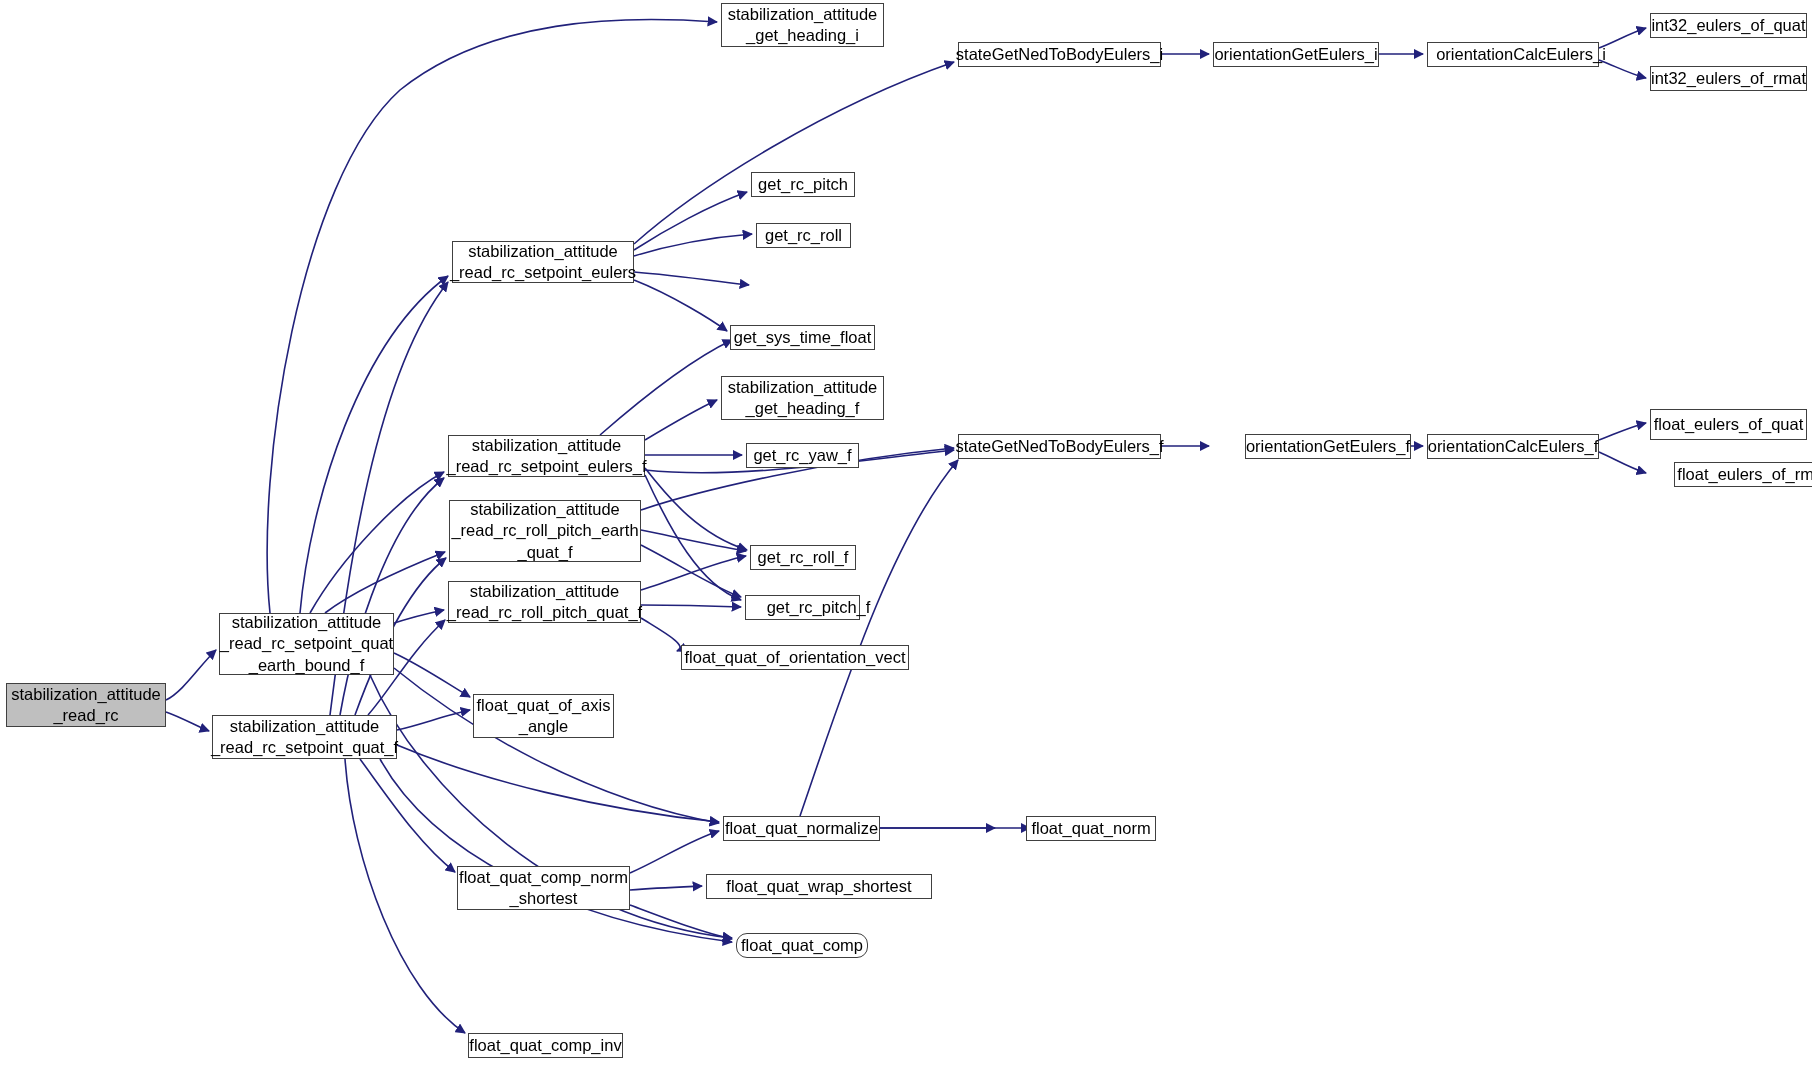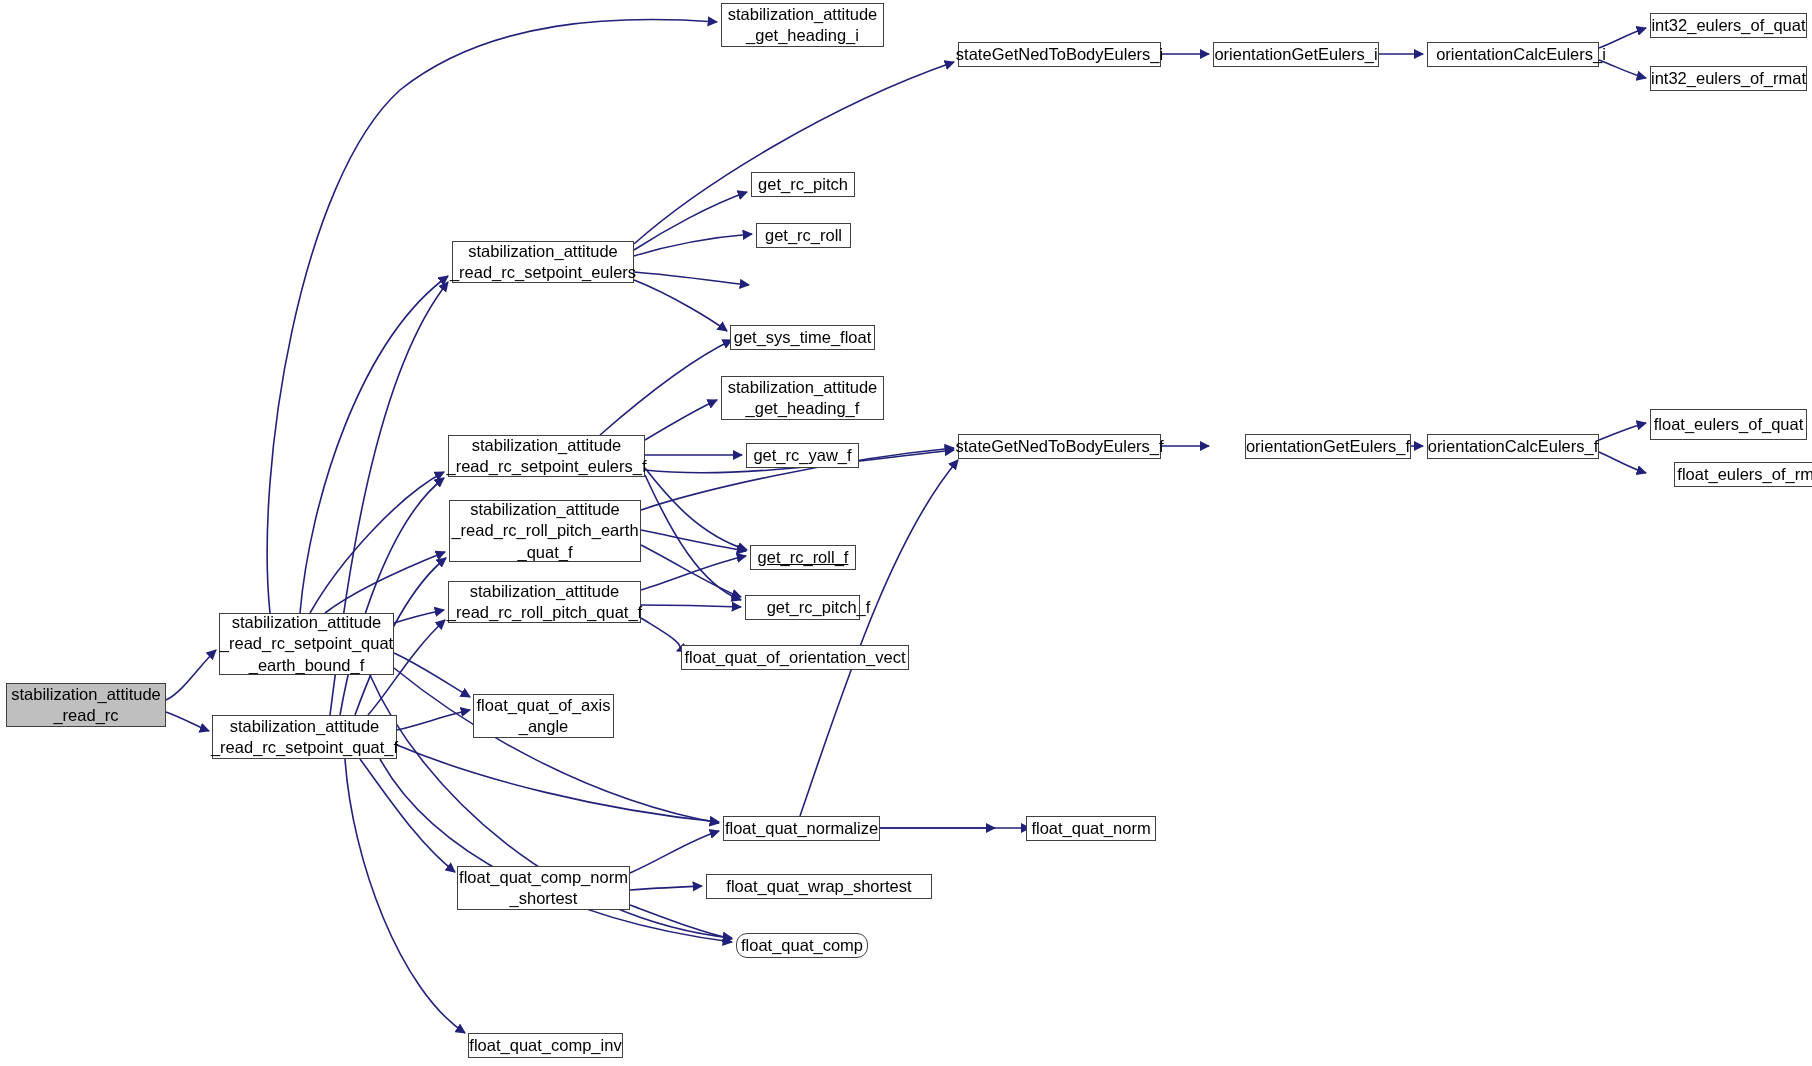--- a/index.html
+++ b/index.html
@@ -95,21 +95,21 @@
 _read_rc_roll_pitch_quat_f</span></div>
       <div class="node" style="left: 721px; top: 3px; width: 163px; height: 44px;"><span class="lbl">stabilization_attitude
 _get_heading_i</span></div>
       <div class="node" style="left: 721px; top: 376px; width: 163px; height: 44px;"><span class="lbl">stabilization_attitude
 _get_heading_f</span></div>
       <div class="node" style="left: 751px; top: 172px; width: 104px; height: 25px;"><span class="lbl">get_rc_pitch</span></div>
       <div class="node" style="left: 756px; top: 223px; width: 95px; height: 25px;"><span class="lbl">get_rc_roll</span></div>
       <div class="node" style="left: 753px; top: 280px; width: 99px; height: 25px; margin-top: 45px;"><span class="lbl">get_rc_yaw</span></div>
       <div class="node" style="left: 730px; top: 325px; width: 145px; height: 25px;"><span class="lbl">get_sys_time_float</span></div>
       <div class="node" style="left: 746px; top: 443px; width: 113px; height: 25px;"><span class="lbl">get_rc_yaw_f</span></div>
-      <div class="node" style="left: 750px; top: 545px; width: 106px; height: 25px; text-decoration: underline;"><span class="lbl">get_rc_roll_f</span></div>
+      <div class="node" style="left: 750px; top: 545px; width: 106px; height: 25px;"><span class="lbl">get_rc_roll_f</span></div>
       <div class="node" style="left: 745px; top: 595px; width: 115px; height: 25px; padding-left: 32px;"><span class="lbl">get_rc_pitch_f</span></div>
       <div class="node" style="left: 681px; top: 645px; width: 228px; height: 25px;"><span class="lbl">float_quat_of_orientation_vect</span></div>
       <div class="node" style="left: 473px; top: 694px; width: 141px; height: 44px;"><span class="lbl">float_quat_of_axis
 _angle</span></div>
       <div class="node" style="left: 723px; top: 816px; width: 157px; height: 25px;"><span class="lbl">float_quat_normalize</span></div>
       <div class="node" style="left: 457px; top: 866px; width: 173px; height: 44px;"><span class="lbl">float_quat_comp_norm
 _shortest</span></div>
       <div class="node" style="left: 706px; top: 874px; width: 226px; height: 25px;"><span class="lbl">float_quat_wrap_shortest</span></div>
       <div class="node" style="left: 736px; top: 933px; width: 132px; height: 25px; border-radius: 11px;"><span class="lbl">float_quat_comp</span></div>
       <div class="node" style="left: 468px; top: 1033px; width: 155px; height: 25px;"><span class="lbl">float_quat_comp_inv</span></div>

